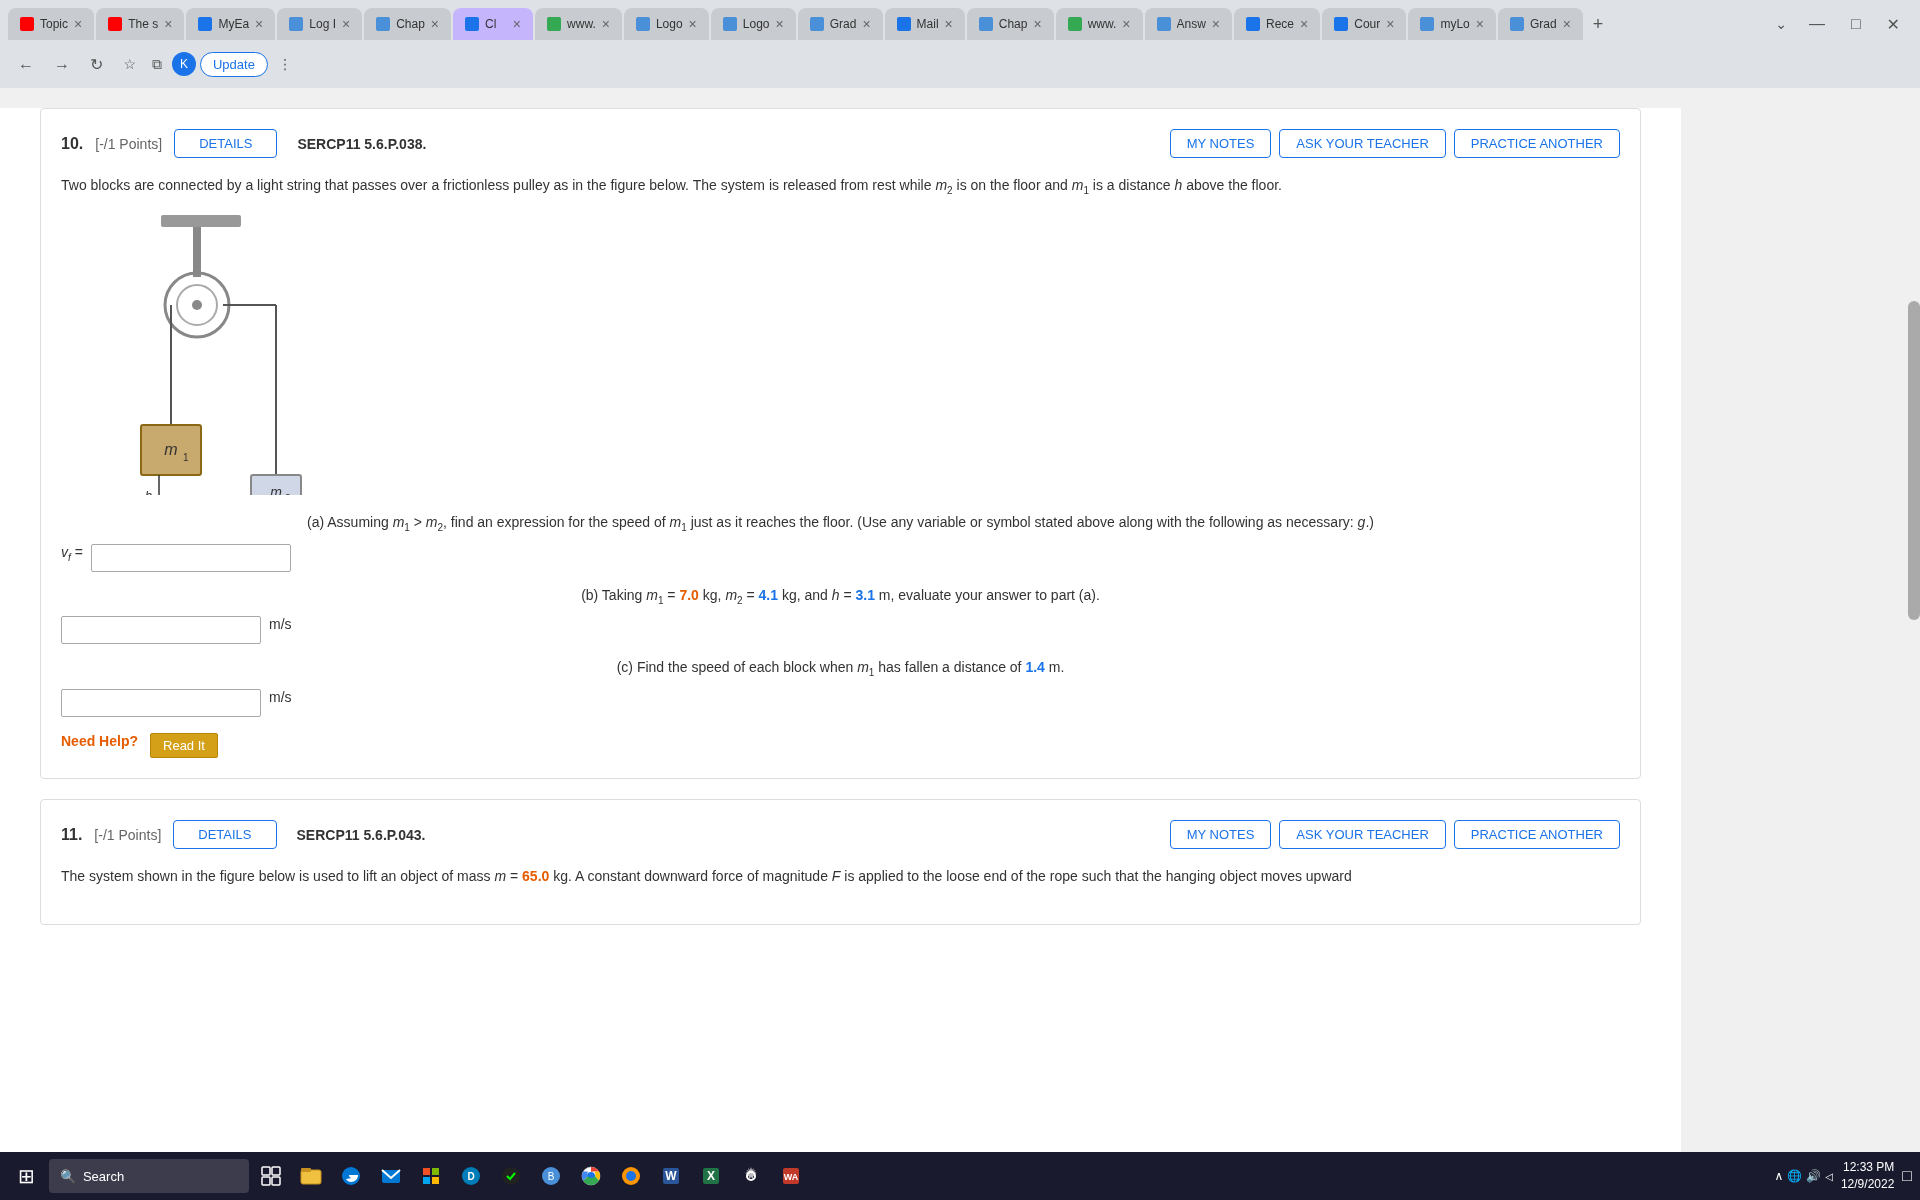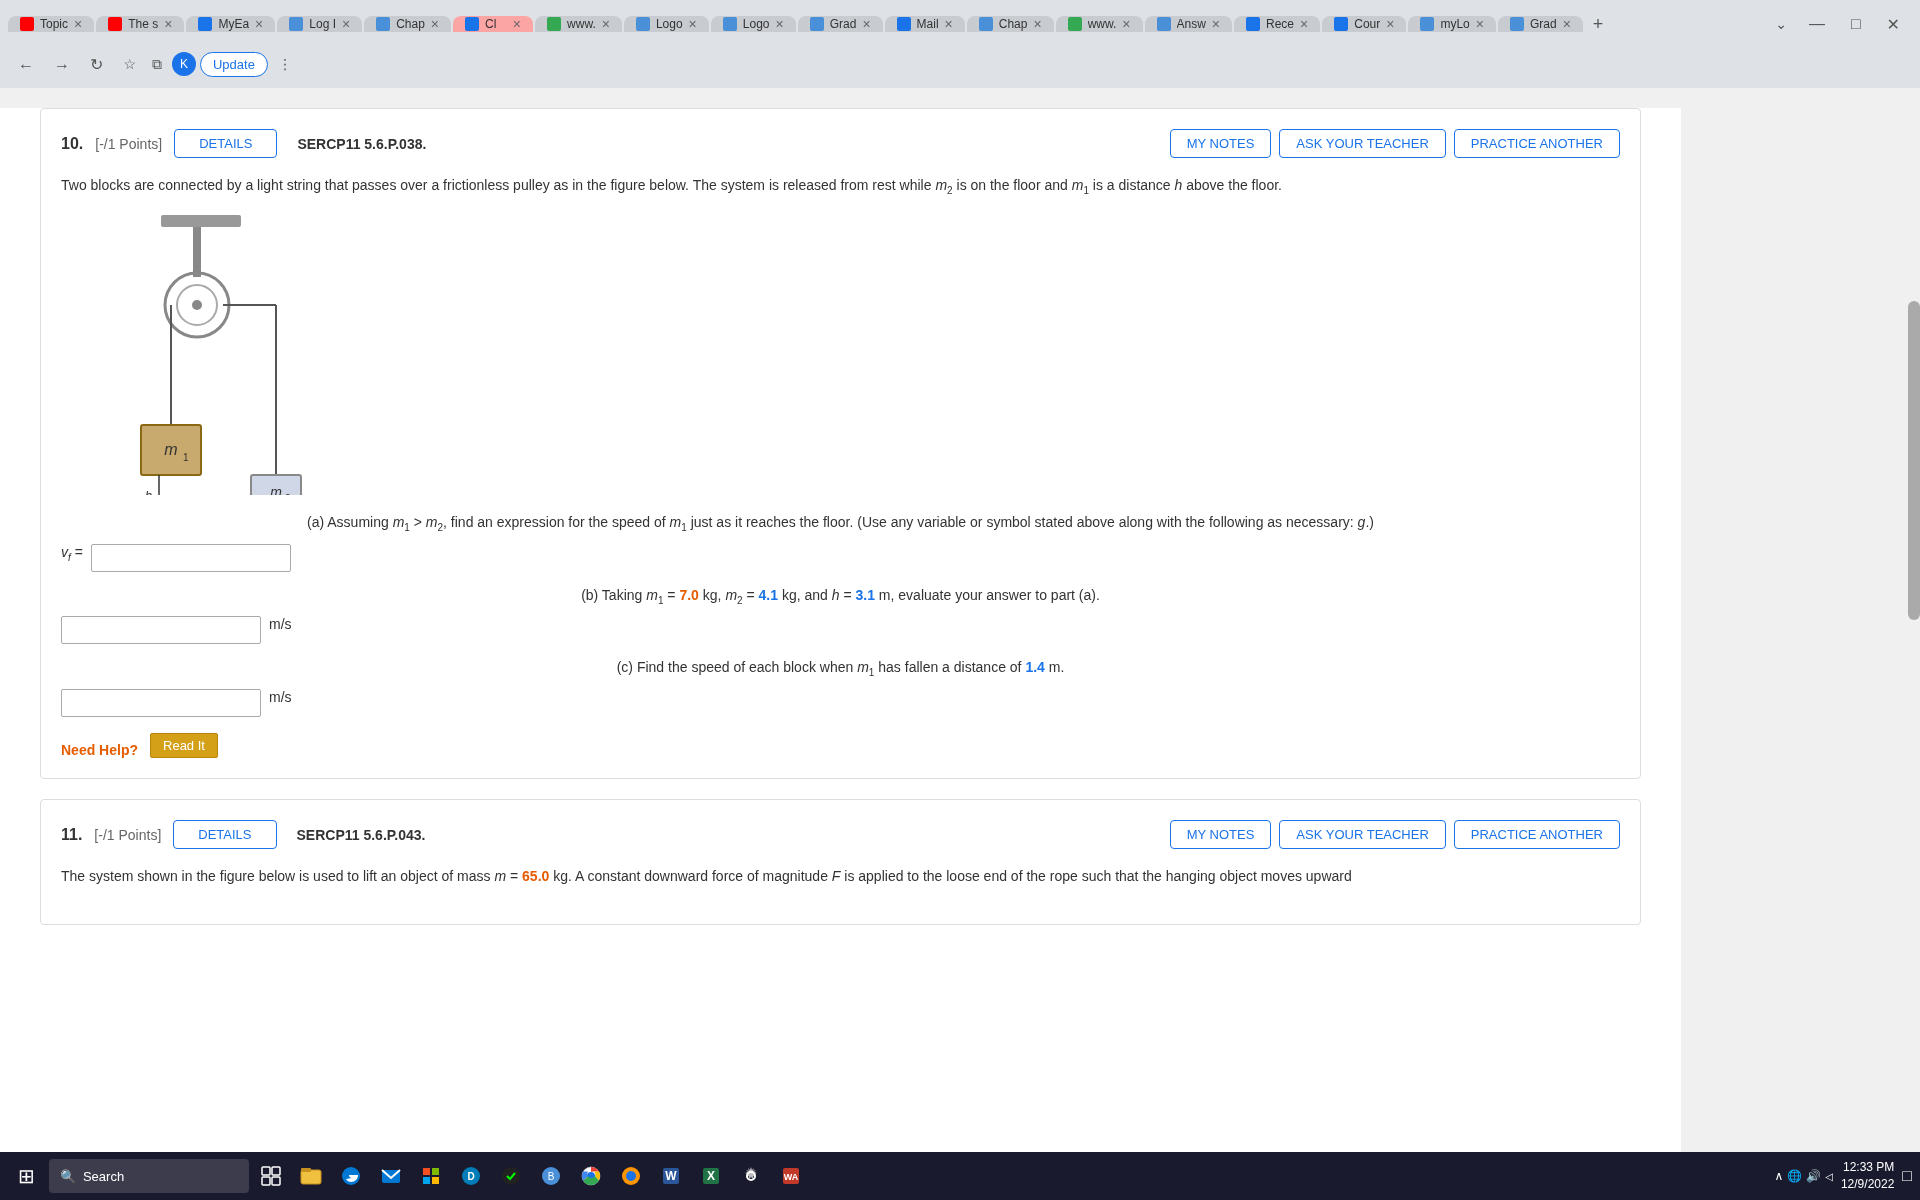--- a/index.html
+++ b/index.html
@@ -1,22 +1,22 @@
 <!DOCTYPE html>
 <html><head>
   <meta charset="utf-8">
   <style>
     * { box-sizing: border-box; margin: 0; padding: 0; }
     body { font-family: Arial, sans-serif; font-size: 14px; background: #f0f0f0; overflow-x: hidden; }
 
     
     .browser-chrome { background: #dee1e6; width: 1920px; }
     .tab-bar { display: flex; align-items: center; background: #dee1e6; padding: 8px 8px 0; height: 40px; gap: 2px; }
-    .tab { display: flex; align-items: center; background: #fff; border-radius: 8px 8px 0 0; padding: 0 12px; height: 16px; font-size: 12px; min-width: 80px; max-width: 160px; cursor: pointer; border: none; gap: 6px; justify-content: center; }
-    .tab.active { background: #fca5a5; z-index: 2; }
+    .tab { display: flex; align-items: center; background: #fff; border-radius: 8px 8px 0 0; padding: 0 12px; height: 32px; font-size: 12px; min-width: 80px; max-width: 160px; cursor: pointer; border: none; gap: 6px; justify-content: center; }
+    .tab.active { background: #c4b5fd; z-index: 2; }
     .tab.inactive { background: #c8cbd0; }
     .tab-favicon { width: 14px; height: 14px; border-radius: 2px; flex-shrink: 0; }
     .tab-favicon.youtube { background: #ff0000; }
     .tab-favicon.myea { background: #1a73e8; }
     .tab-favicon.chap { background: #4a90d9; }
     .tab-favicon.ci { background: #1a73e8; }
     .tab-favicon.www { background: #34a853; }
     .tab-label { font-size: 12px; color: #333; white-space: nowrap; overflow: hidden; text-overflow: ellipsis; }
     .tab-close { margin-left: auto; color: #666; font-size: 14px; cursor: pointer; }
     .new-tab { background: none; border: none; font-size: 18px; color: #555; cursor: pointer; padding: 4px 8px; }
@@ -51,21 +51,21 @@
     .sub-question { margin: 12px 0; }
     .sub-question-text { font-size: 14px; color: #333; line-height: 1.6; margin-bottom: 8px; text-align: center; }
     .input-row { display: flex; align-items: flex-start; gap: 8px; margin: 6px 0; }
     .eq-label { font-size: 14px; color: #333; }
     .answer-input { border: 1px solid #aaa; border-radius: 2px; padding: 4px 8px; font-size: 14px; width: 200px; height: 28px; }
     .unit-label { font-size: 14px; color: #333; }
 
     .highlight-orange { color: #e65c00; font-weight: bold; }
     .highlight-blue { color: #1a73e8; font-weight: bold; }
 
-    .need-help { display: flex; align-items: flex-end; gap: 12px; margin-top: 16px; }
+    .need-help { display: flex; align-items: flex-start; gap: 12px; margin-top: 16px; }
     .need-help-label { font-size: 14px; color: #e65c00; font-weight: bold; }
     .read-it-btn { background: #d4a017; border: 1px solid #b8860b; color: #fff; padding: 4px 12px; cursor: pointer; font-size: 13px; border-radius: 2px; }
 
     
     .taskbar { background: #1a1a2e; width: 1920px; height: 48px; display: flex; align-items: center; padding: 0 8px; gap: 4px; position: fixed; bottom: 0; }
     .taskbar-start { background: none; border: none; cursor: pointer; font-size: 20px; color: #fff; padding: 4px 10px; }
     .taskbar-search { background: rgba(255,255,255,0.15); border: none; border-radius: 4px; color: #fff; padding: 4px 12px; font-size: 13px; width: 200px; display: flex; align-items: center; gap: 6px; cursor: pointer; height: 34px; }
     .taskbar-icon { width: 36px; height: 36px; display: flex; align-items: center; justify-content: center; cursor: pointer; border-radius: 4px; }
     .taskbar-right { margin-left: auto; display: flex; align-items: center; gap: 8px; color: #fff; font-size: 12px; }
     .taskbar-time { text-align: right; line-height: 1.4; }

